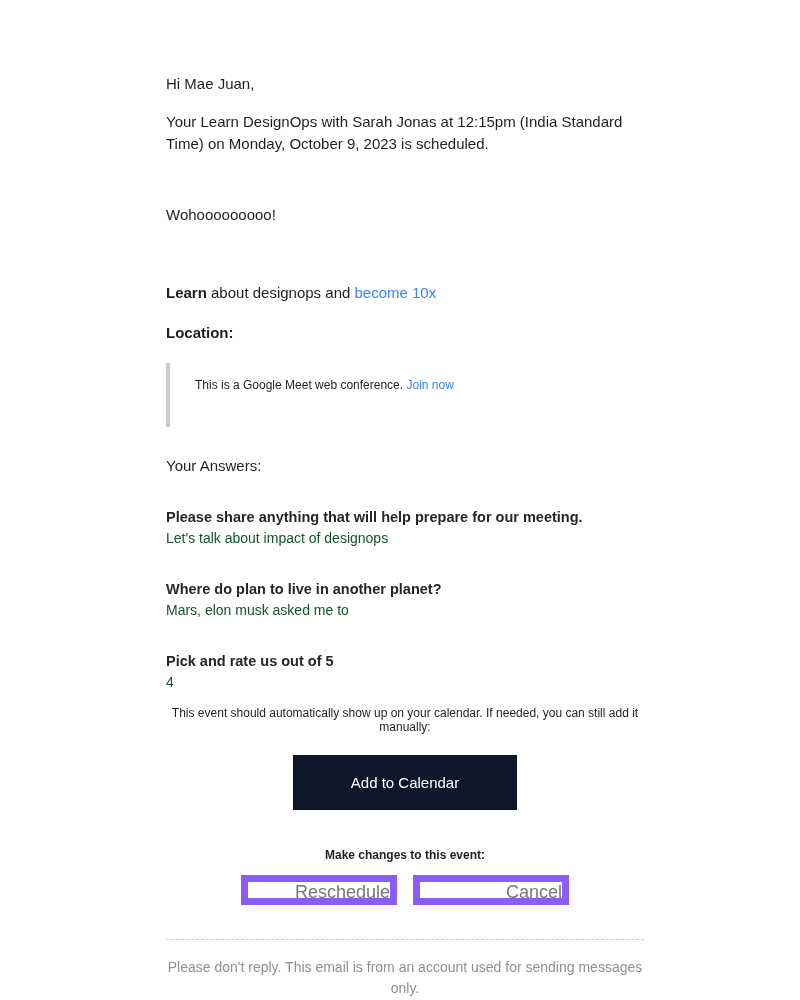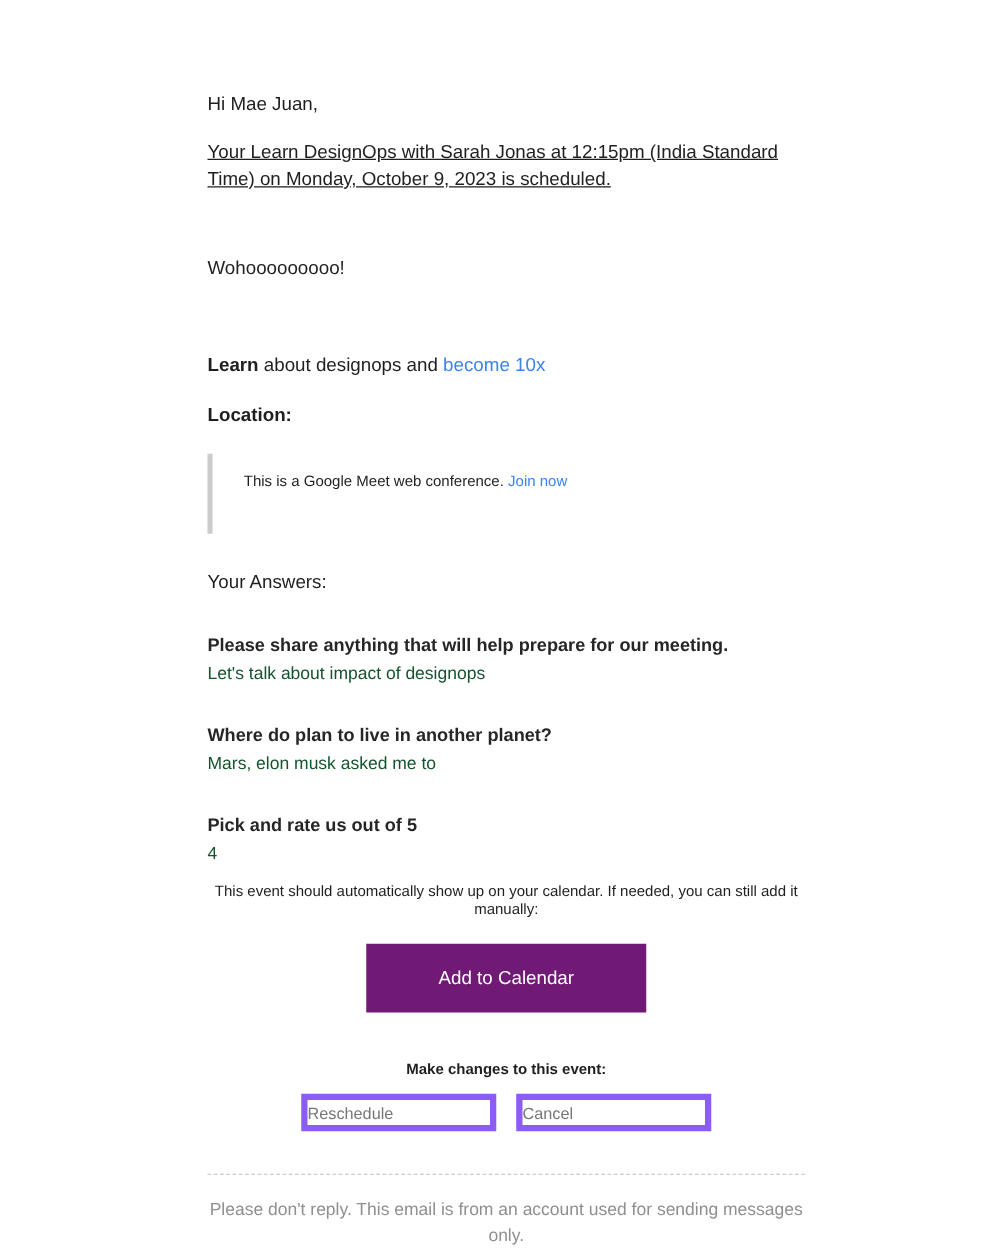--- a/index.html
+++ b/index.html
@@ -14,21 +14,21 @@
   .container {
     width: 478px;
     margin-left: 166px;
     padding-top: 73px;
     font-size: 15px;
     line-height: 22px;
     color: #1f1f1f;
   }
   p { margin: 0; }
   .greeting { margin: 0; }
-  .intro { margin-top: 16px; text-decoration: underline; }
+  .intro { margin-top: 16px; }
   .celebration { margin-top: 49px; }
   .learn-line { margin-top: 56px; }
   .bold { font-weight: bold; }
   a.link { color: #3b82f6; text-decoration: none; cursor: pointer; }
   ul.bullet-list {
     margin: 16px 0 0 0;
     padding-left: 45px;
     font-size: 14px;
     line-height: 22px;
   }
@@ -51,21 +51,21 @@
     line-height: 14px;
     font-weight: normal;
     text-align: center;
     color: #1f1f1f;
   }
   .add-calendar-btn {
     display: block;
     margin: 21px auto 0 auto;
     width: 224px;
     height: 55px;
-    background: #701a75;
+    background: #0f172a;
     color: #ffffff;
     border: none;
     font-family: "Liberation Sans", sans-serif;
     font-size: 15px;
     line-height: 55px;
     text-align: center;
     cursor: pointer;
     padding: 0;
   }
   .make-changes {
@@ -79,25 +79,25 @@
   .change-buttons {
     margin-top: 13px;
     display: flex;
     justify-content: center;
     gap: 16px;
   }
   .outline-btn {
     width: 156px;
     height: 30px;
     background: #ffffff;
-    border: 5px solid #8b5cf6;
+    border: 7px solid #8b5cf6;
     color: #777777;
     font-family: "Liberation Sans", sans-serif;
-    font-size: 13px;
-    text-align: left;
+    font-size: 18px;
+    text-align: right;
     cursor: pointer;
     padding: 0;
     box-sizing: border-box;
   }
   .divider {
     margin-top: 34px;
     border: none;
     border-top: 1px dashed #cccccc;
     height: 0;
   }

